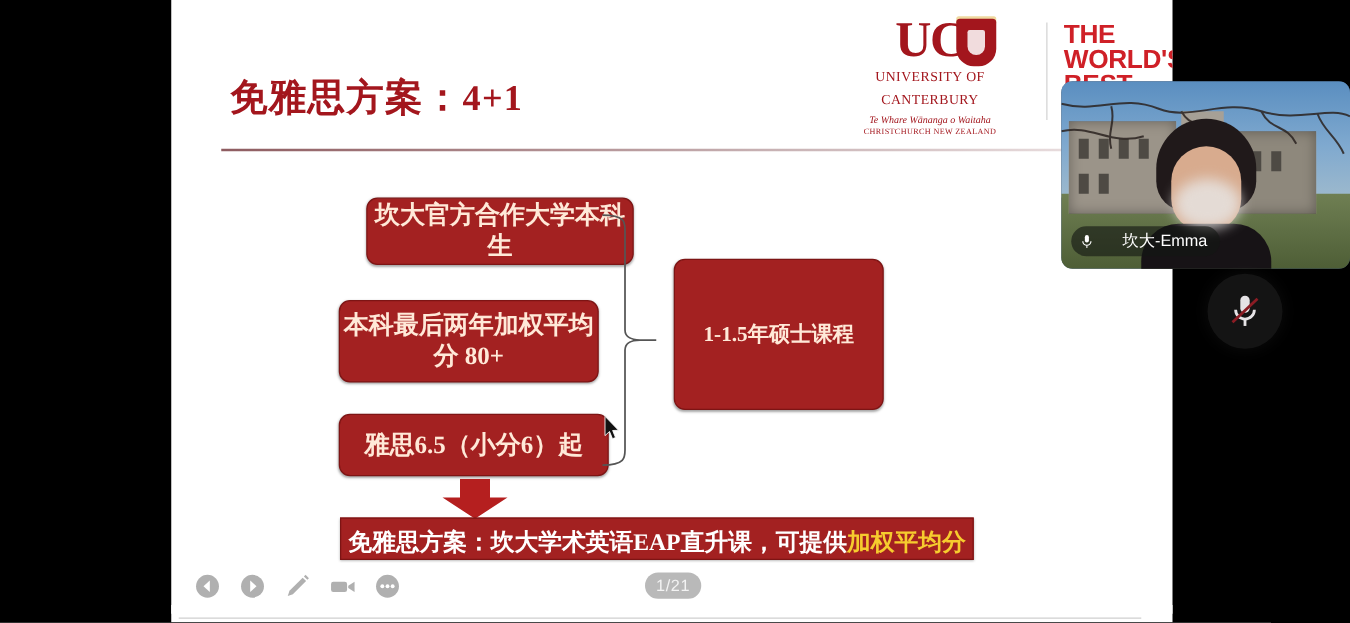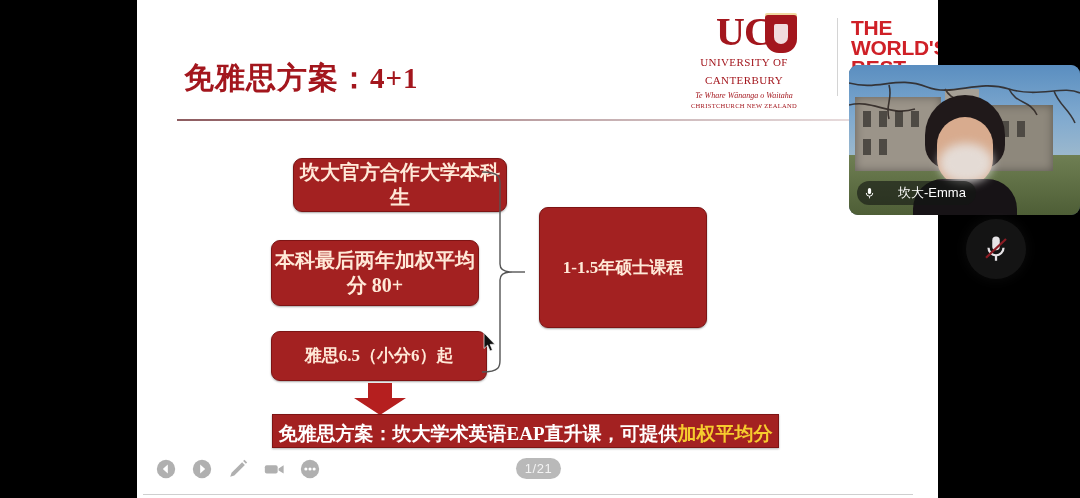--- a/index.html
+++ b/index.html
@@ -47,21 +47,21 @@
   .tagline{position:absolute;left:186px;top:6px;color:#cf2027;font-weight:700;
            font-size:21px;line-height:20px;letter-spacing:-.3px;}
 
   
   .box{position:absolute;background:#a32121;border:1px solid #7d1414;border-radius:9px;
        color:#ffe9d8;display:flex;align-items:center;justify-content:center;text-align:center;
        font-family:"Liberation Serif","DejaVu Serif",serif;font-weight:700;
        box-shadow:0 1px 2px rgba(0,0,0,.35);line-height:1.25;}
   #box-a{left:134px;top:158px;width:212px;height:52px;font-size:20px;margin-left:22px;}
   #box-b{left:134px;top:240px;width:206px;height:64px;font-size:20px;}
-  #box-c{left:134px;top:331px;width:214px;height:48px;font-size:17px;text-align:right;}
+  #box-c{left:134px;top:331px;width:214px;height:48px;font-size:20px;text-align:right;}
   #box-main{left:402px;top:207px;width:166px;height:119px;font-size:17px;}
 
   
   .brace{position:absolute;left:343px;top:168px;width:46px;height:208px;}
 
   
   .down-arrow{position:absolute;left:215px;top:383px;width:56px;height:32px;}
 
   
   #banner{position:absolute;left:111px;top:414px;width:505px;height:32px;background:#a32121;

